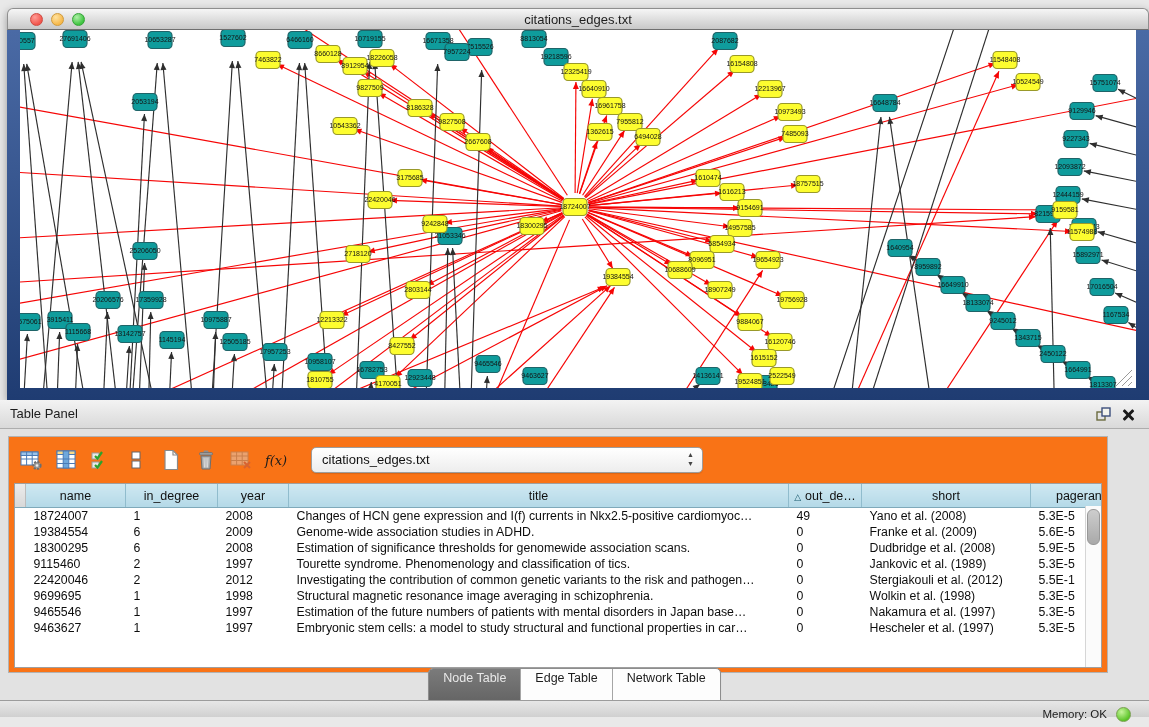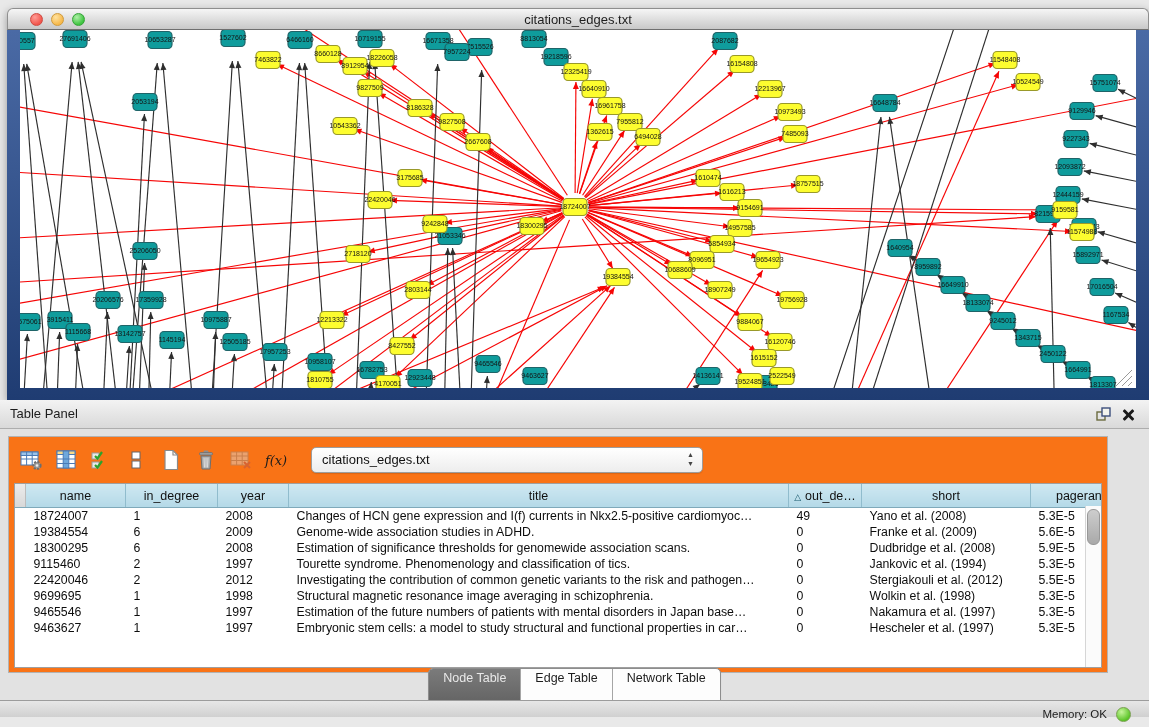--- a/index.html
+++ b/index.html
@@ -902,32 +902,32 @@
               <td class="w-short">Dudbridge et al. (2008)</td>
               <td class="w-page">5.9E-5</td>
             </tr>
             <tr>
               <td class="lead w-lead"></td>
               <td class="w-name">9115460</td>
               <td class="w-indeg">2</td>
               <td class="w-year">1997</td>
               <td class="w-title">Tourette syndrome. Phenomenology and classification of tics.</td>
               <td class="w-out">0</td>
-              <td class="w-short">Jankovic et al. (1994)</td>
+              <td class="w-short">Jankovic et al. (1989)</td>
               <td class="w-page">5.3E-5</td>
             </tr>
             <tr>
               <td class="lead w-lead"></td>
               <td class="w-name">22420046</td>
               <td class="w-indeg">2</td>
               <td class="w-year">2012</td>
               <td class="w-title">Investigating the contribution of common genetic variants to the risk and pathogen…</td>
               <td class="w-out">0</td>
               <td class="w-short">Stergiakouli et al. (2012)</td>
-              <td class="w-page">5.5E-5</td>
+              <td class="w-page">5.5E-1</td>
             </tr>
             <tr>
               <td class="lead w-lead"></td>
               <td class="w-name">9699695</td>
               <td class="w-indeg">1</td>
               <td class="w-year">1998</td>
               <td class="w-title">Structural magnetic resonance image averaging in schizophrenia.</td>
               <td class="w-out">0</td>
               <td class="w-short">Wolkin et al. (1998)</td>
               <td class="w-page">5.3E-5</td>

